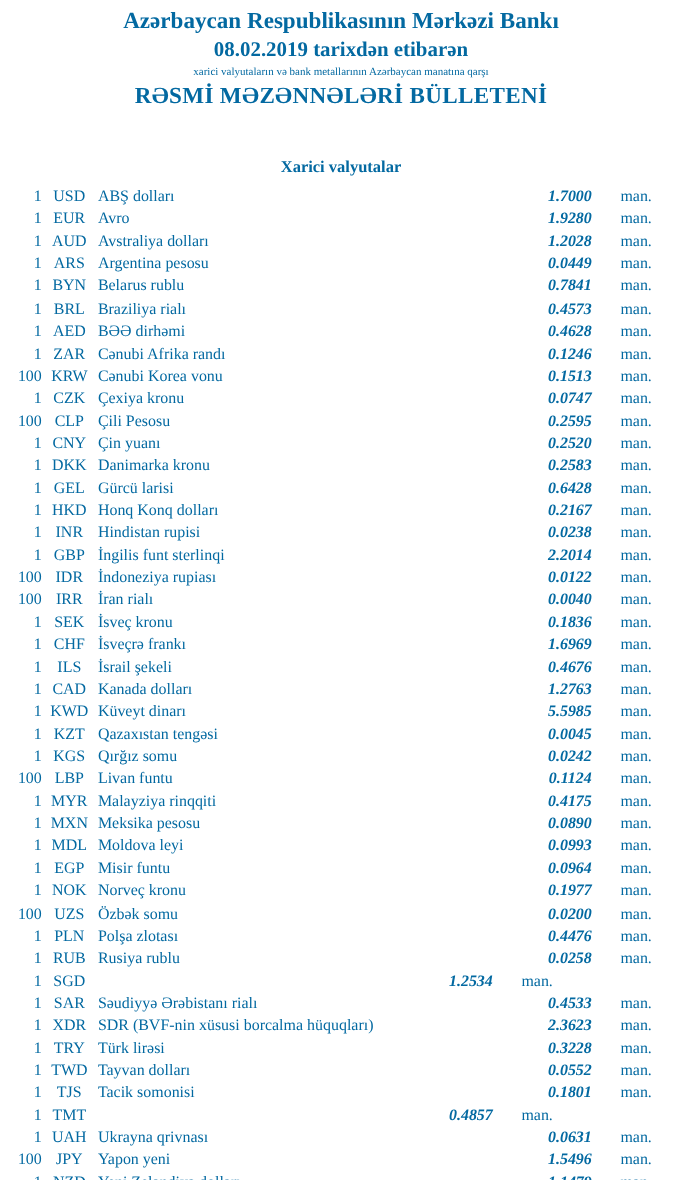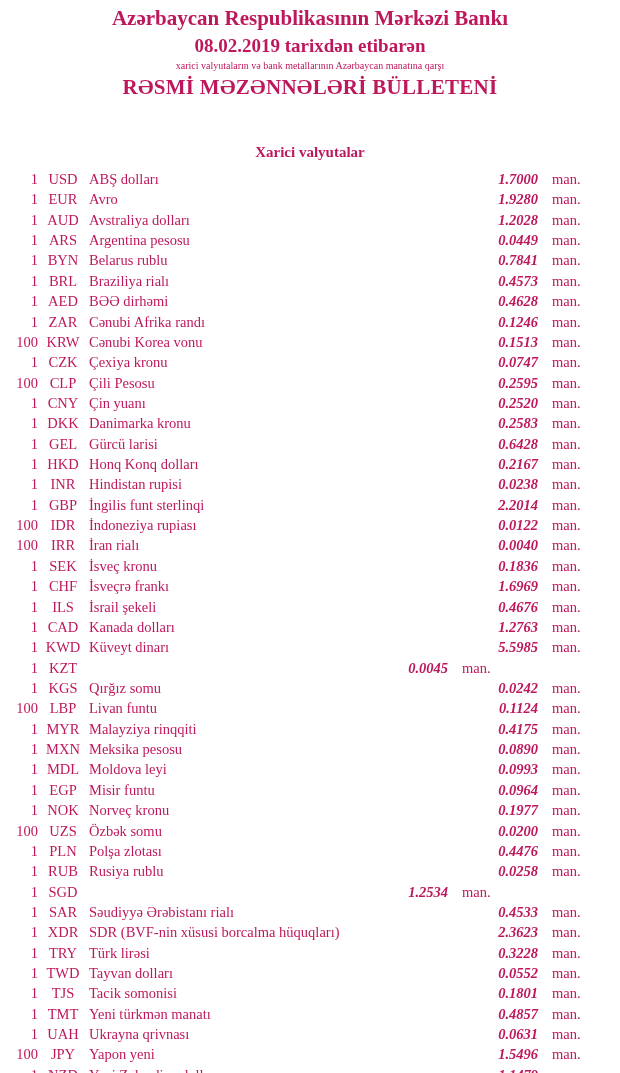--- a/index.html
+++ b/index.html
@@ -5,21 +5,21 @@
   html, body {
     margin: 0;
     padding: 0;
     background: #ffffff;
   }
   .page {
     position: relative;
     width: 620px;
     height: 1073px;
     background: #ffffff;
-    color: #be185d;
+    color: #0369a1;
     font-family: "Liberation Serif", serif;
     overflow: hidden;
   }
   .hdr-title {
     padding-top: 7px;
     font-size: 21px;
     line-height: 23px;
     font-weight: bold;
     text-align: center;
   }
@@ -73,20 +73,21 @@
     padding-left: 1px;
     overflow: hidden;
   }
   .cell-rate {
     text-align: right;
     font-weight: bold;
     font-style: italic;
   }
   .cell-man {
     padding-left: 14px;
+    margin-left: 12px;
   }
 </style>
 </head>
 <body>
 
 <div class="page">
   <div class="hdr-title">Azərbaycan Respublikasının Mərkəzi Bankı</div>
   <div class="hdr-date">08.02.2019 tarixdən etibarən</div>
   <div class="hdr-sub">xarici valyutaların və bank metallarının Azərbaycan manatına qarşı</div>
   <div class="hdr-bulletin">RƏSMİ MƏZƏNNƏLƏRİ BÜLLETENİ</div>
@@ -282,20 +283,21 @@
     <span class="cell-qty">1</span>
     <span class="cell-code">KWD</span>
     <span class="cell-name">Küveyt dinarı</span>
     <span class="cell-rate">5.5985</span>
     <span class="cell-man">man.</span>
   </div>
 
   <div class="rate-row">
     <span class="cell-qty">1</span>
     <span class="cell-code">KZT</span>
+    <span class="cell-name">Qazaxıstan tengəsi</span>
     <span class="cell-rate">0.0045</span>
     <span class="cell-man">man.</span>
   </div>
 
   <div class="rate-row">
     <span class="cell-qty">1</span>
     <span class="cell-code">KGS</span>
     <span class="cell-name">Qırğız somu</span>
     <span class="cell-rate">0.0242</span>
     <span class="cell-man">man.</span>
@@ -416,21 +418,20 @@
     <span class="cell-qty">1</span>
     <span class="cell-code">TJS</span>
     <span class="cell-name">Tacik somonisi</span>
     <span class="cell-rate">0.1801</span>
     <span class="cell-man">man.</span>
   </div>
 
   <div class="rate-row">
     <span class="cell-qty">1</span>
     <span class="cell-code">TMT</span>
-    <span class="cell-name">Yeni türkmən manatı</span>
     <span class="cell-rate">0.4857</span>
     <span class="cell-man">man.</span>
   </div>
 
   <div class="rate-row">
     <span class="cell-qty">1</span>
     <span class="cell-code">UAH</span>
     <span class="cell-name">Ukrayna qrivnası</span>
     <span class="cell-rate">0.0631</span>
     <span class="cell-man">man.</span>

